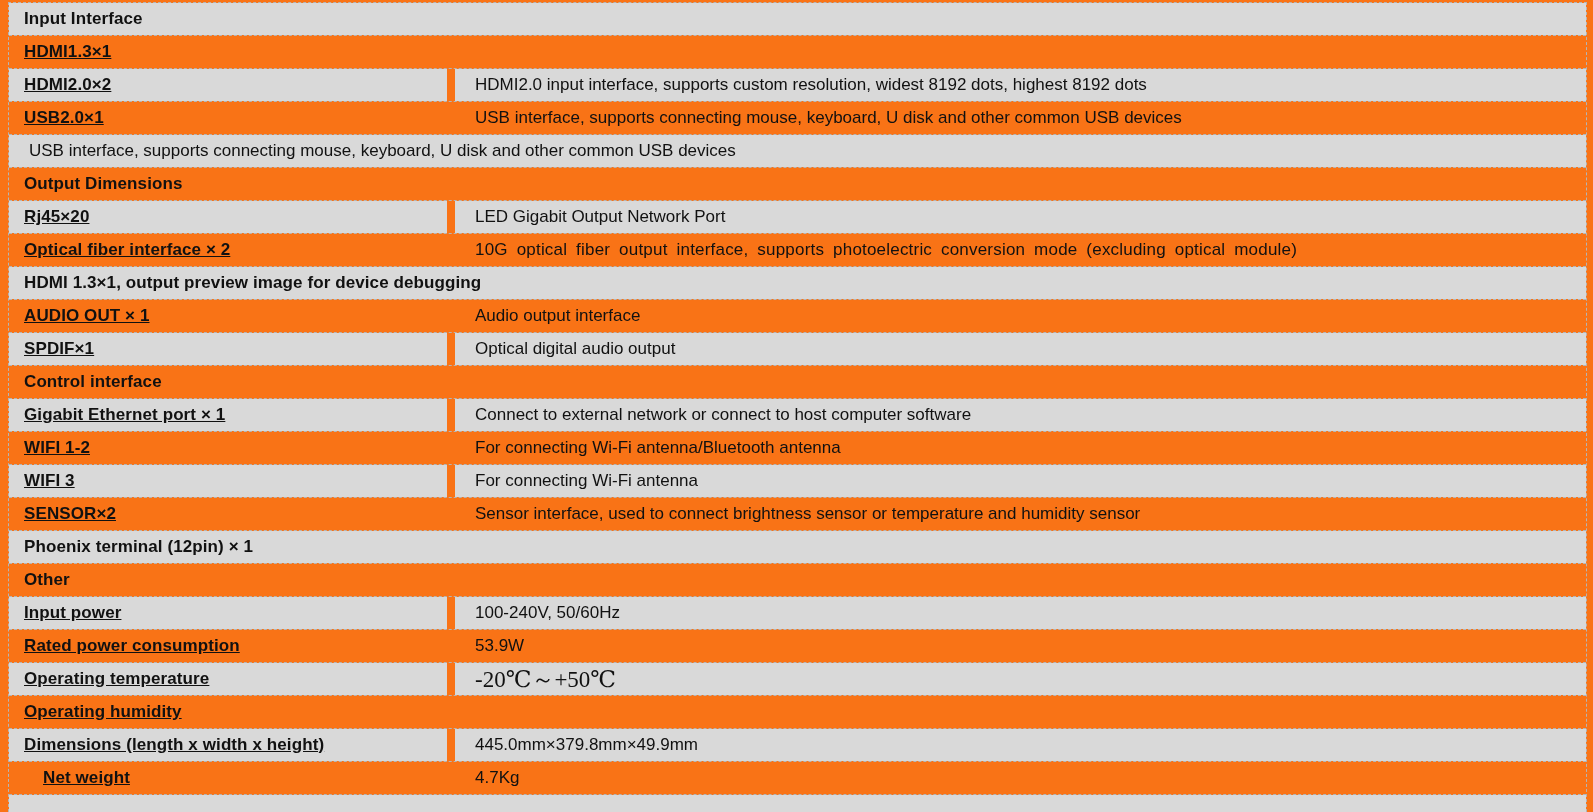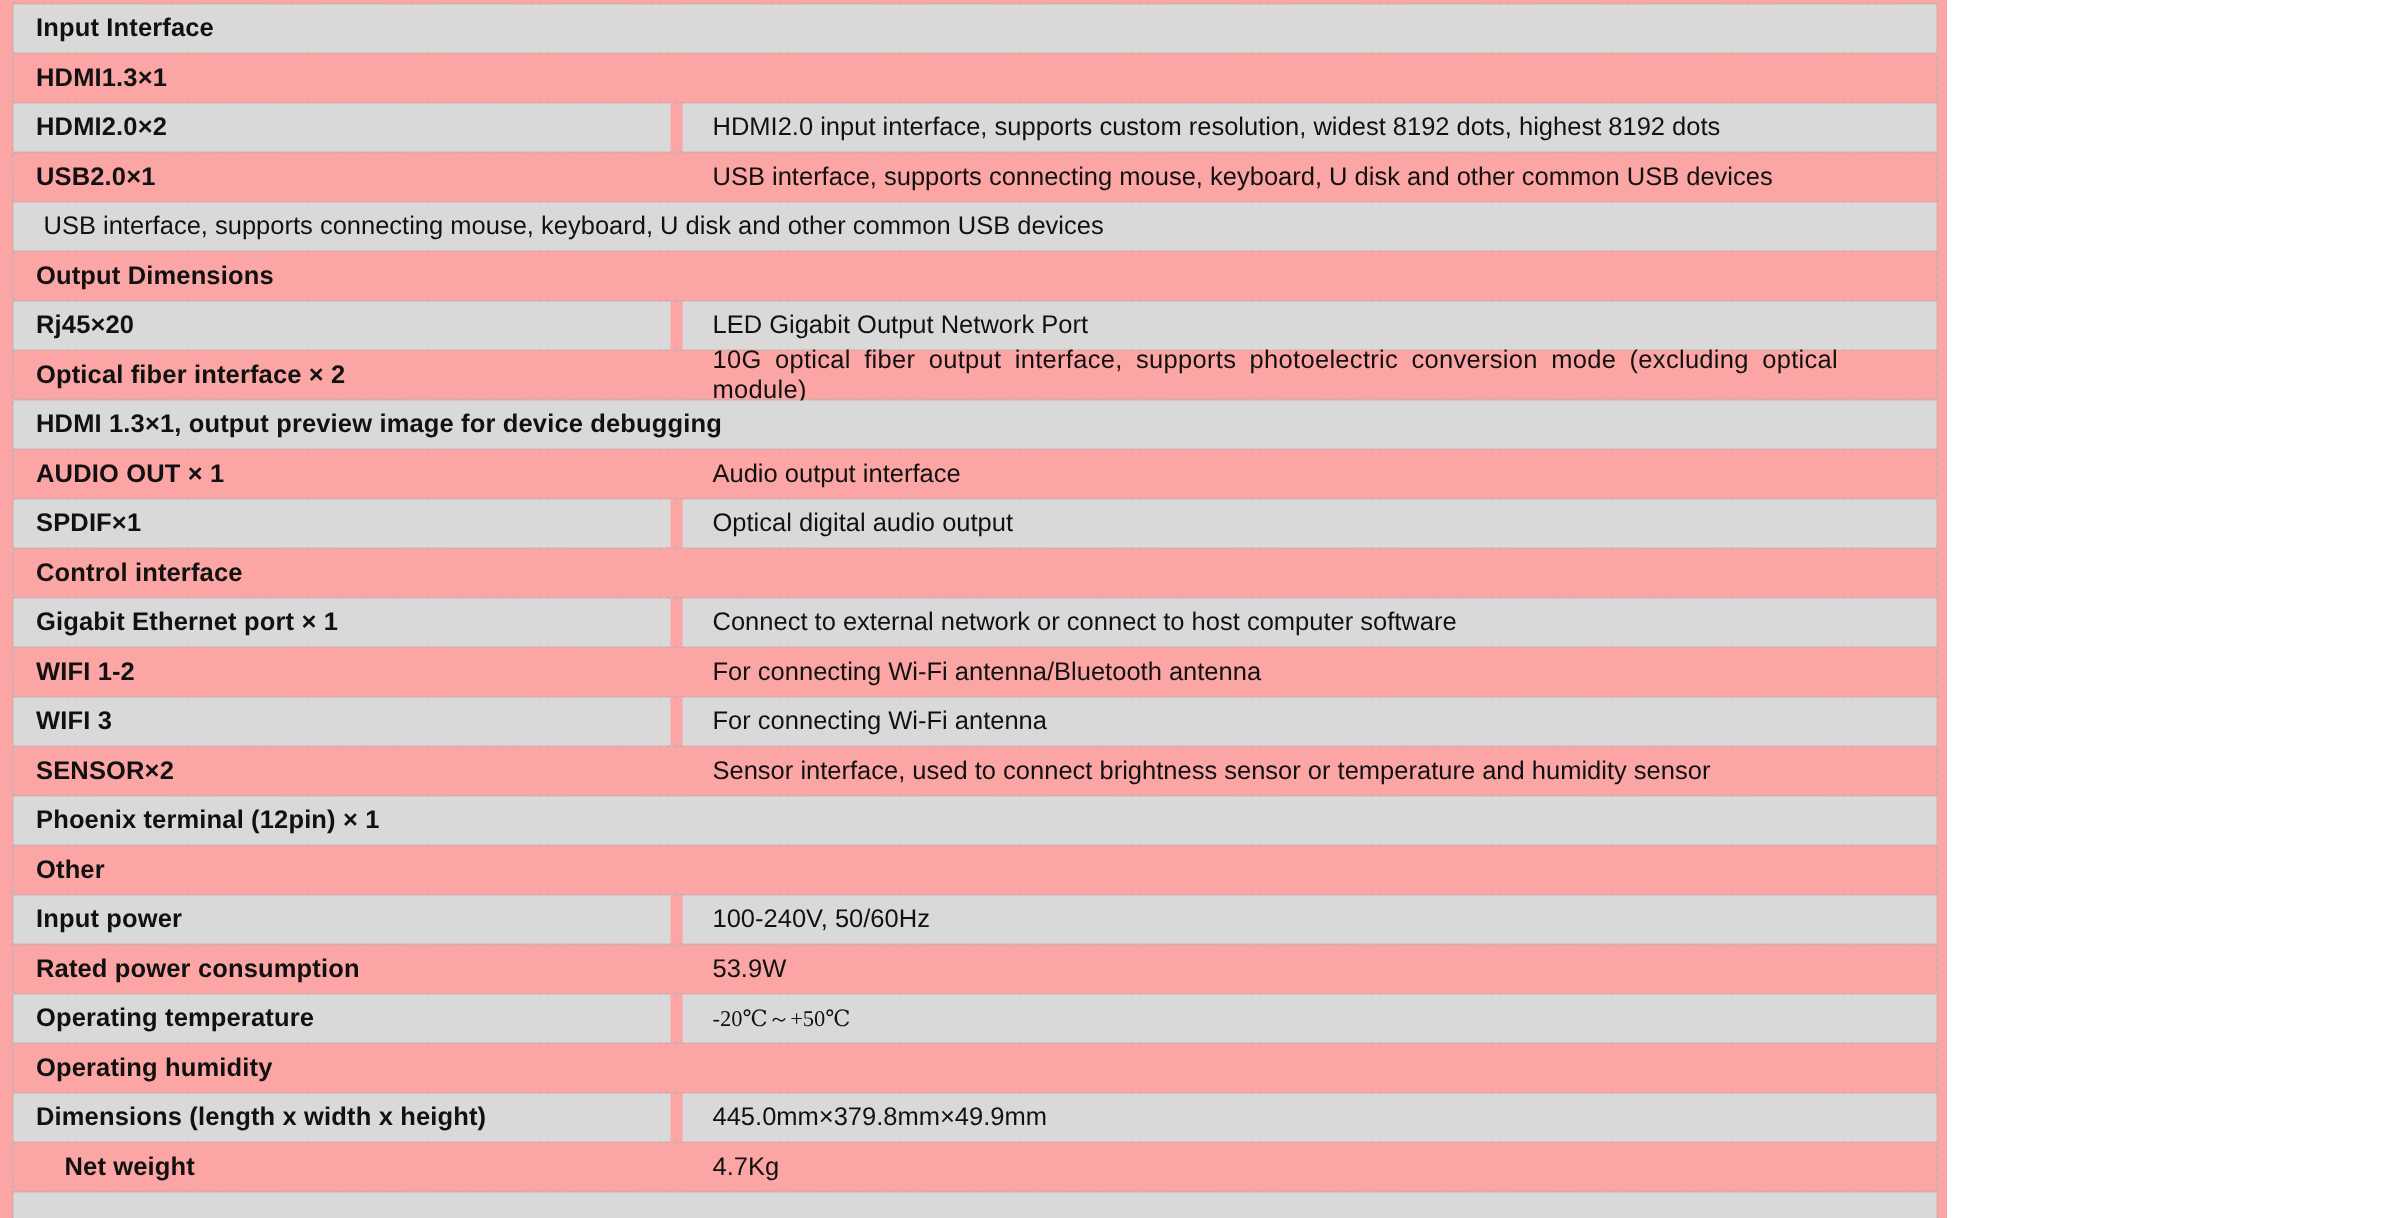--- a/index.html
+++ b/index.html
@@ -2,23 +2,23 @@
 <html><head>
 <meta charset="utf-8">
 <style>
   html, body {
     margin: 0;
     padding: 0;
     background: #ffffff;
   }
   .page {
     position: relative;
-    width: 1298px;
+    width: 1593px;
     height: 812px;
-    background: #fca5a5;
+    background: #f97316;
     overflow: hidden;
     font-family: "Liberation Sans", "DejaVu Sans", sans-serif;
     color: #111111;
   }
   .spec-table {
     position: absolute;
     left: 8px;
     top: 2px;
     right: 6px;
     bottom: 0;
@@ -42,38 +42,39 @@
     display: flex;
     align-items: center;
     box-sizing: border-box;
   }
   .cell.label {
     width: 438px;
     flex: 0 0 438px;
     font-weight: 700;
     padding-left: 15px;
     letter-spacing: 0.1px;
+    text-decoration: underline;
   }
   .cell.label.indent { padding-left: 34px; }
   .cell.desc {
     flex: 1 1 auto;
     padding-left: 20px;
     font-weight: 400;
   }
   .cell.full {
     flex: 1 1 auto;
     font-weight: 700;
     padding-left: 15px;
     letter-spacing: 0.1px;
   }
   .shaded .cell { background: #d9d9d9; }
   .desc.spread { word-spacing: 4px; letter-spacing: 0.2px; }
   .desc.serif-val {
     font-family: "Liberation Serif", "DejaVu Serif", serif;
-    font-size: 15px;
+    font-size: 23px;
   }
   .bottom-strip {
     flex: 1 1 auto;
     background: #d9d9d9;
   }
 </style>
 </head>
 <body>
 
 <div class="page">

